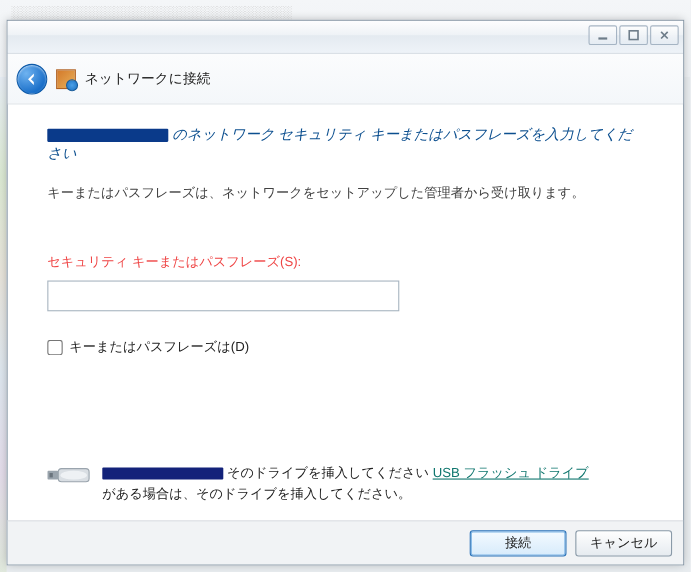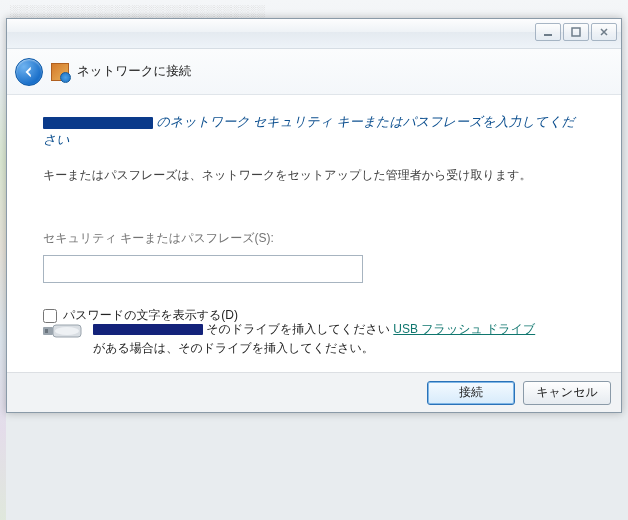--- a/index.html
+++ b/index.html
@@ -51,21 +51,21 @@
     background: linear-gradient(#e7eef6 0%, #d6e8c7 20%, #e7e0d2 40%, #d9e4ee 60%, #e2d6e8 80%, #dce6d4 100%);
     opacity: 0.7;
   }
 
   
   .dialog {
     position: absolute;
     left: 6px;
     top: 18px;
     width: 616px;
-    height: 395px;
+    height: 496px;
     background: #ffffff;
     border: 1px solid #8a9aa8;
     box-shadow: 0 0 8px rgba(0,0,0,0.25);
   }
   .titlebar {
     height: 30px;
     background: linear-gradient(#fdfdfe, #eef2f6 45%, #e4eaf0 46%, #eef3f8);
     border-bottom: 1px solid #d6dde4;
     display: flex;
     align-items: center;
@@ -154,21 +154,21 @@
     vertical-align: middle;
     border-radius: 1px;
   }
   .subtext {
     font-size: 12px;
     color: #404040;
     margin-bottom: 46px;
   }
   .field-label {
     font-size: 12px;
-    color: #737373;
+    color: #ef4444;
     margin-bottom: 8px;
   }
   .text-input {
     width: 320px;
     height: 28px;
     border: 1px solid #a7b4c0;
     background: #fff;
     padding: 0 4px;
     font-size: 12px;
     display: block;
@@ -292,21 +292,21 @@
     <div class="heading-line">
       <span class="redact" style="width:110px"></span><span> のネットワーク セキュリティ キーまたはパスフレーズを入力してください</span>
     </div>
     <div class="subtext">キーまたはパスフレーズは、ネットワークをセットアップした管理者から受け取ります。</div>
 
     <div class="field-label">セキュリティ キーまたはパスフレーズ(S):</div>
     <input type="password" class="text-input" value="" style="">
 
     <label class="checkbox-row">
       <input type="checkbox" style="">
-      <span>パスワードの文字を表示する(D)</span>
+      <span>キーまたはパスフレーズは(D)</span>
     </label>
 
     <div class="usb-block">
       <svg class="usb-icon" viewBox="0 0 40 18">
         <rect x="0" y="5" width="10" height="8" fill="#9aa4ad" rx="1"></rect>
         <rect x="2" y="7" width="3" height="4" fill="#6a747d"></rect>
         <rect x="10" y="3" width="28" height="12" fill="#d9dee3" rx="3" stroke="#9aa4ad"></rect>
         <ellipse cx="24" cy="9" rx="12" ry="4" fill="#eef1f4"></ellipse>
       </svg>
       <div class="usb-text">

